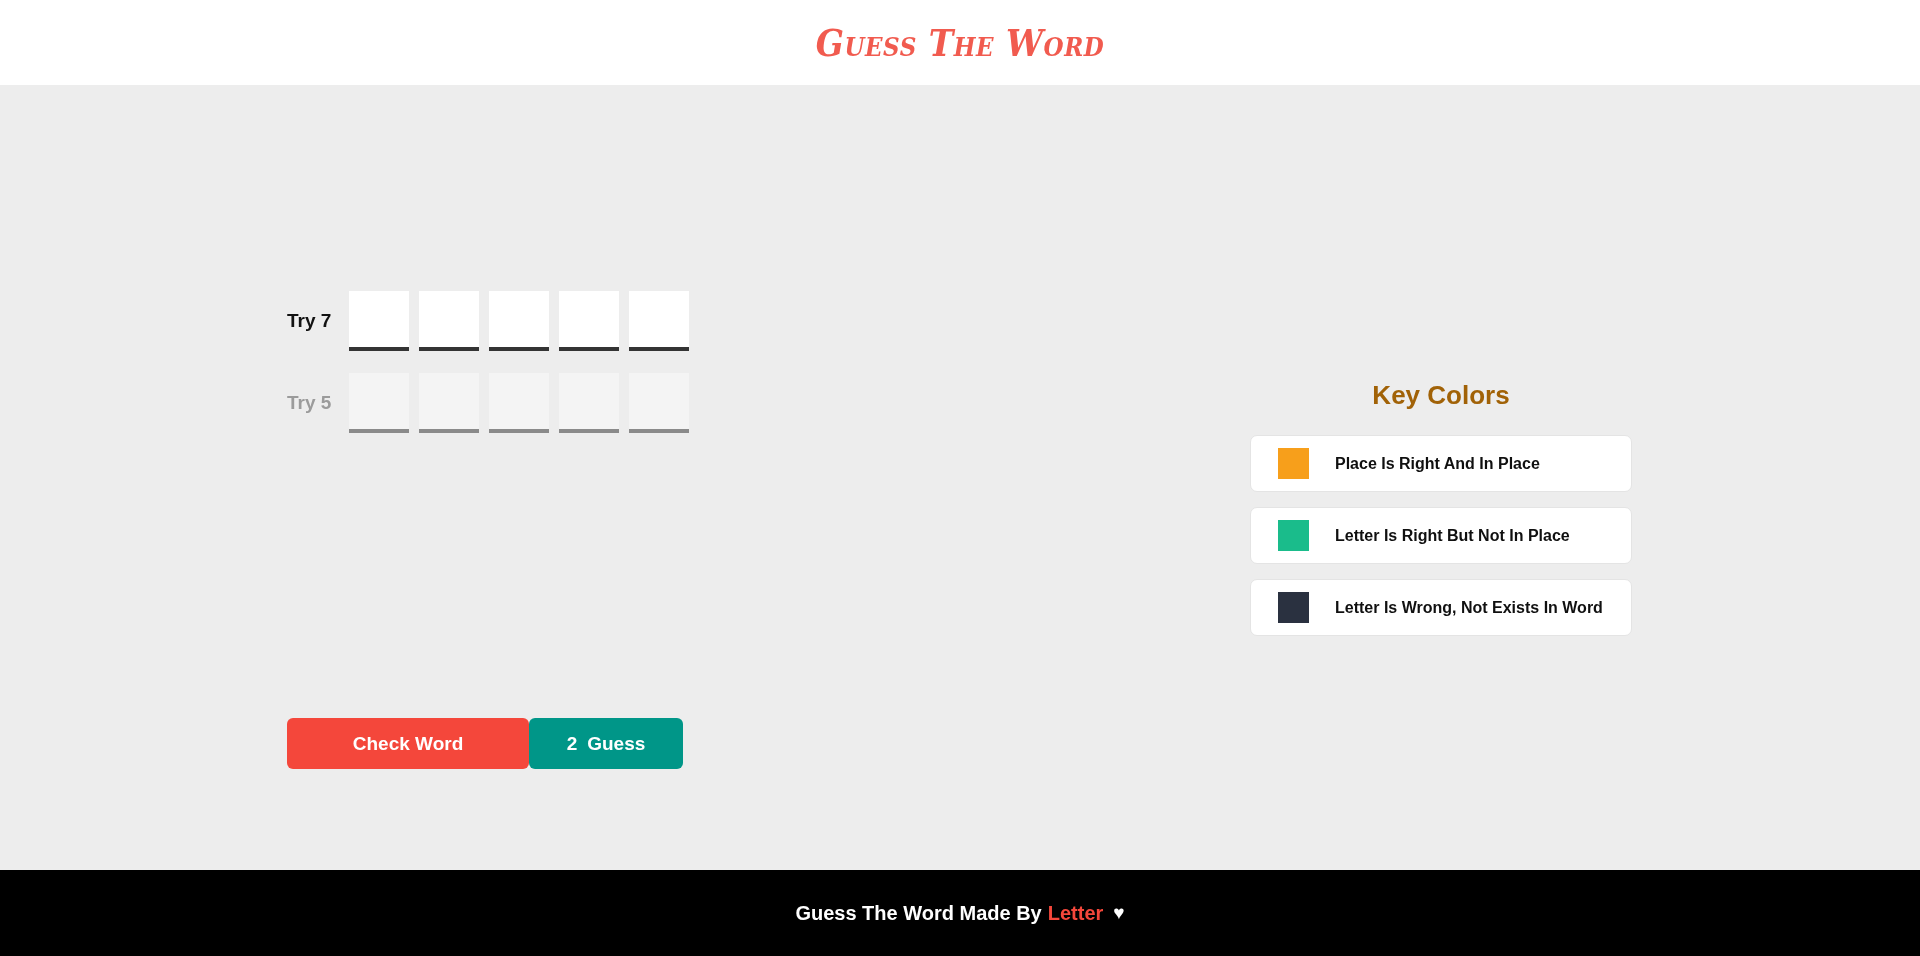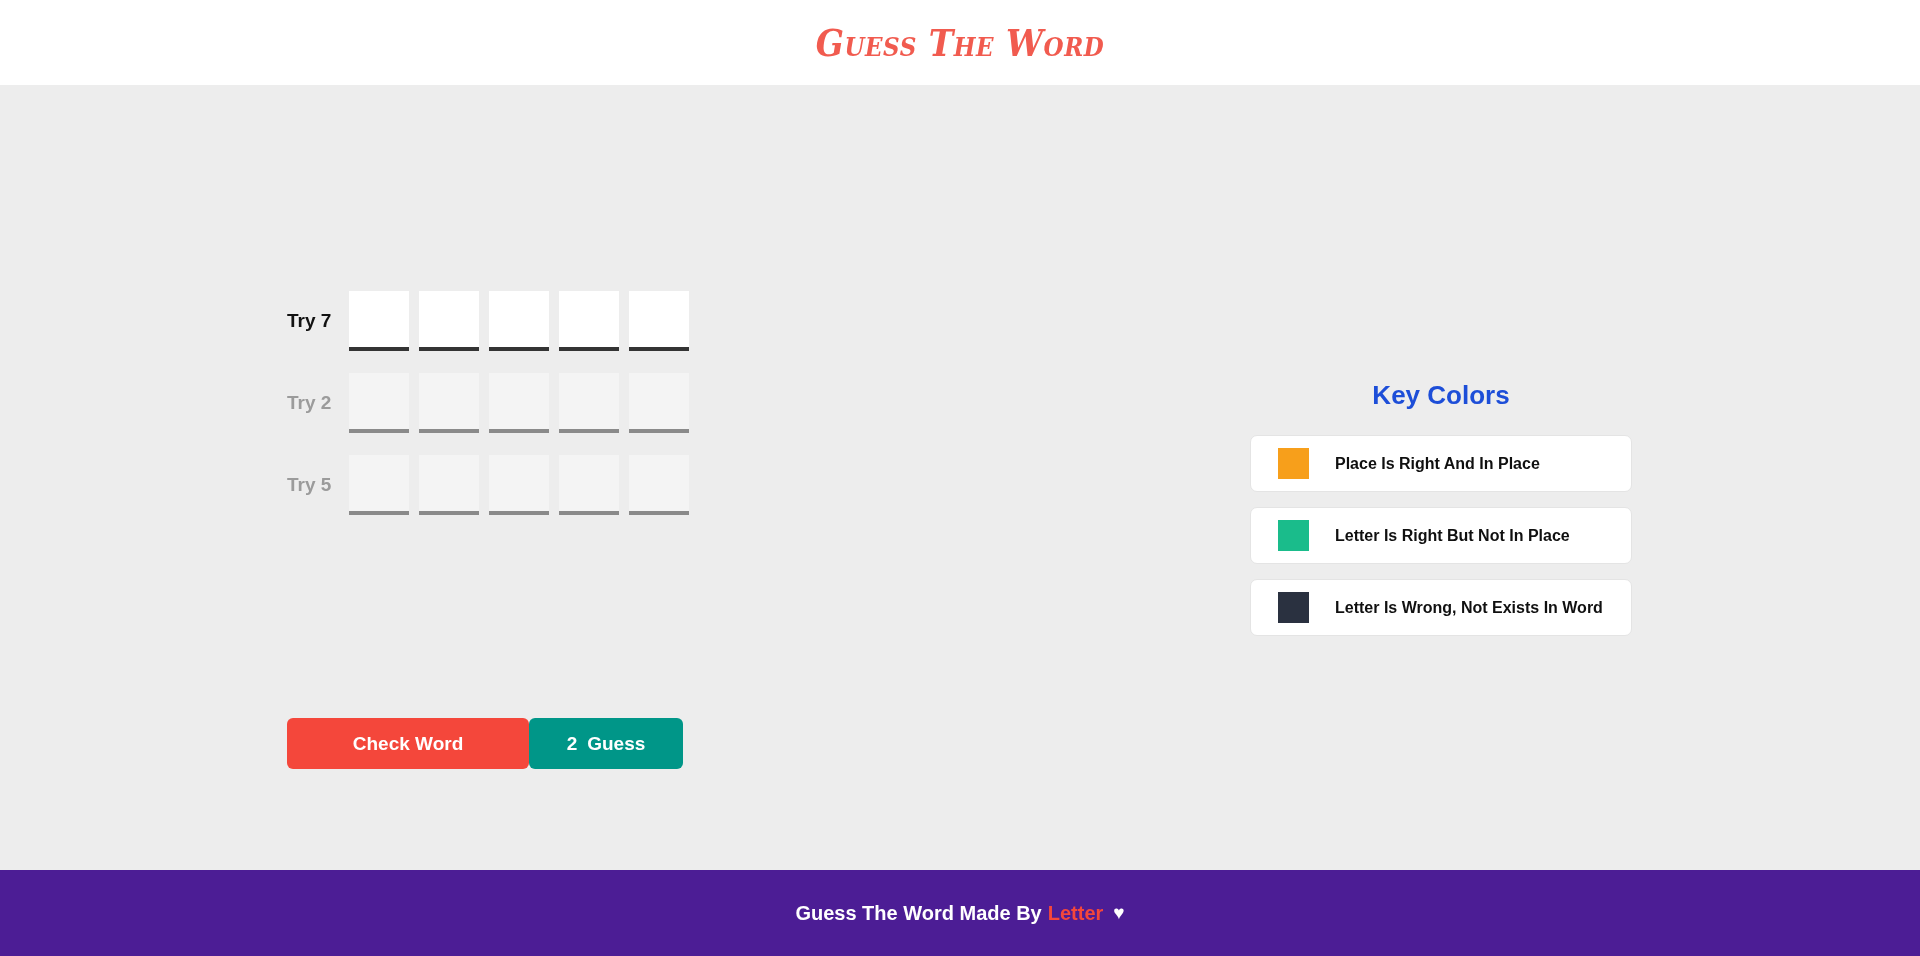--- a/index.html
+++ b/index.html
@@ -143,21 +143,21 @@
     position: absolute;
     left: 1250px;
     top: 295px;
     width: 382px;
   }
 
   .key-title {
     text-align: center;
     font-size: 26px;
     font-weight: bold;
-    color: #1d4ed8;
+    color: #a16207;
     margin-bottom: 24px;
   }
 
   .key-item {
     background: #ffffff;
     border: 1px solid #e4e4e4;
     border-radius: 7px;
     height: 57px;
     display: flex;
     align-items: center;
@@ -176,21 +176,21 @@
     font-size: 16px;
     font-weight: bold;
     color: #101010;
     white-space: nowrap;
   }
 
   
   .site-footer {
     height: 86px;
     min-height: 86px;
-    background: #4c1d95;
+    background: #000000;
     display: flex;
     align-items: center;
     justify-content: center;
     color: #ffffff;
     font-size: 20px;
     font-weight: bold;
   }
 
   .footer-author { color: #f4473b; margin: 0 4px 0 6px; }
   .footer-heart { color: #ffffff; font-size: 19px; margin-left: 6px; }
@@ -206,30 +206,20 @@
 
   <section class="game-panel" id="game-panel">
       <div class="try-row active">
         <span class="try-label">Try 7</span>
         <div class="cells">
           <input class="cell" type="text" maxlength="1" style="">
           <input class="cell" type="text" maxlength="1" style="">
           <input class="cell" type="text" maxlength="1" style="">
           <input class="cell" type="text" maxlength="1" style="">
           <input class="cell" type="text" maxlength="1" style="">
-        </div>
-      </div>
-      <div class="try-row">
-        <span class="try-label">Try 2</span>
-        <div class="cells">
-          <input class="cell" type="text" maxlength="1" disabled="" style="">
-          <input class="cell" type="text" maxlength="1" disabled="" style="">
-          <input class="cell" type="text" maxlength="1" disabled="" style="">
-          <input class="cell" type="text" maxlength="1" disabled="" style="">
-          <input class="cell" type="text" maxlength="1" disabled="" style="">
         </div>
       </div>
       <div class="try-row">
         <span class="try-label">Try 5</span>
         <div class="cells">
           <input class="cell" type="text" maxlength="1" disabled="" style="">
           <input class="cell" type="text" maxlength="1" disabled="" style="">
           <input class="cell" type="text" maxlength="1" disabled="" style="">
           <input class="cell" type="text" maxlength="1" disabled="" style="">
           <input class="cell" type="text" maxlength="1" disabled="" style="">

